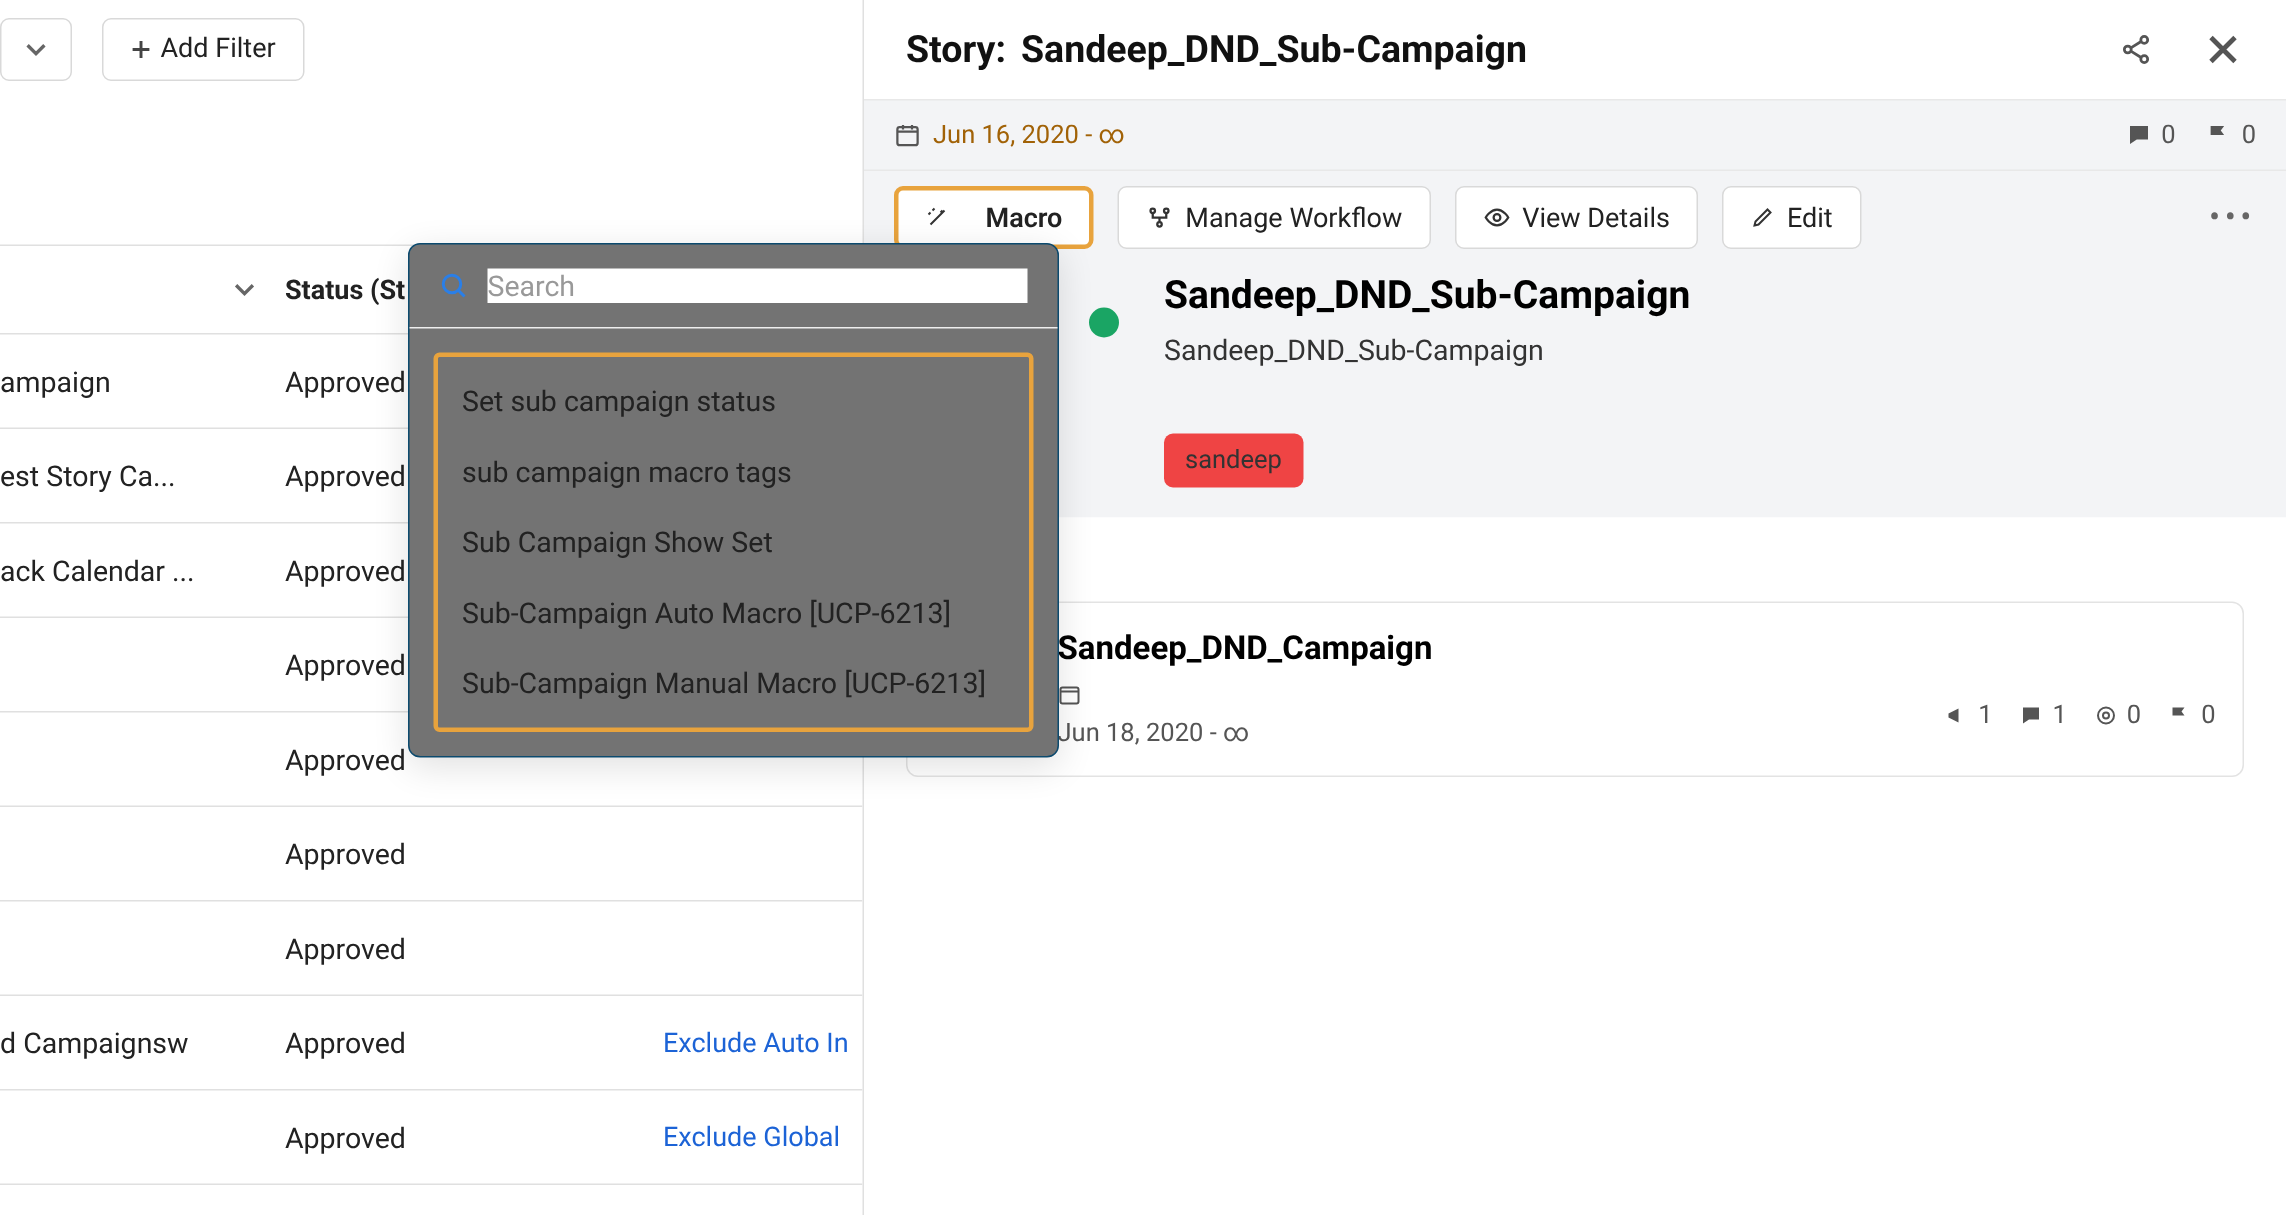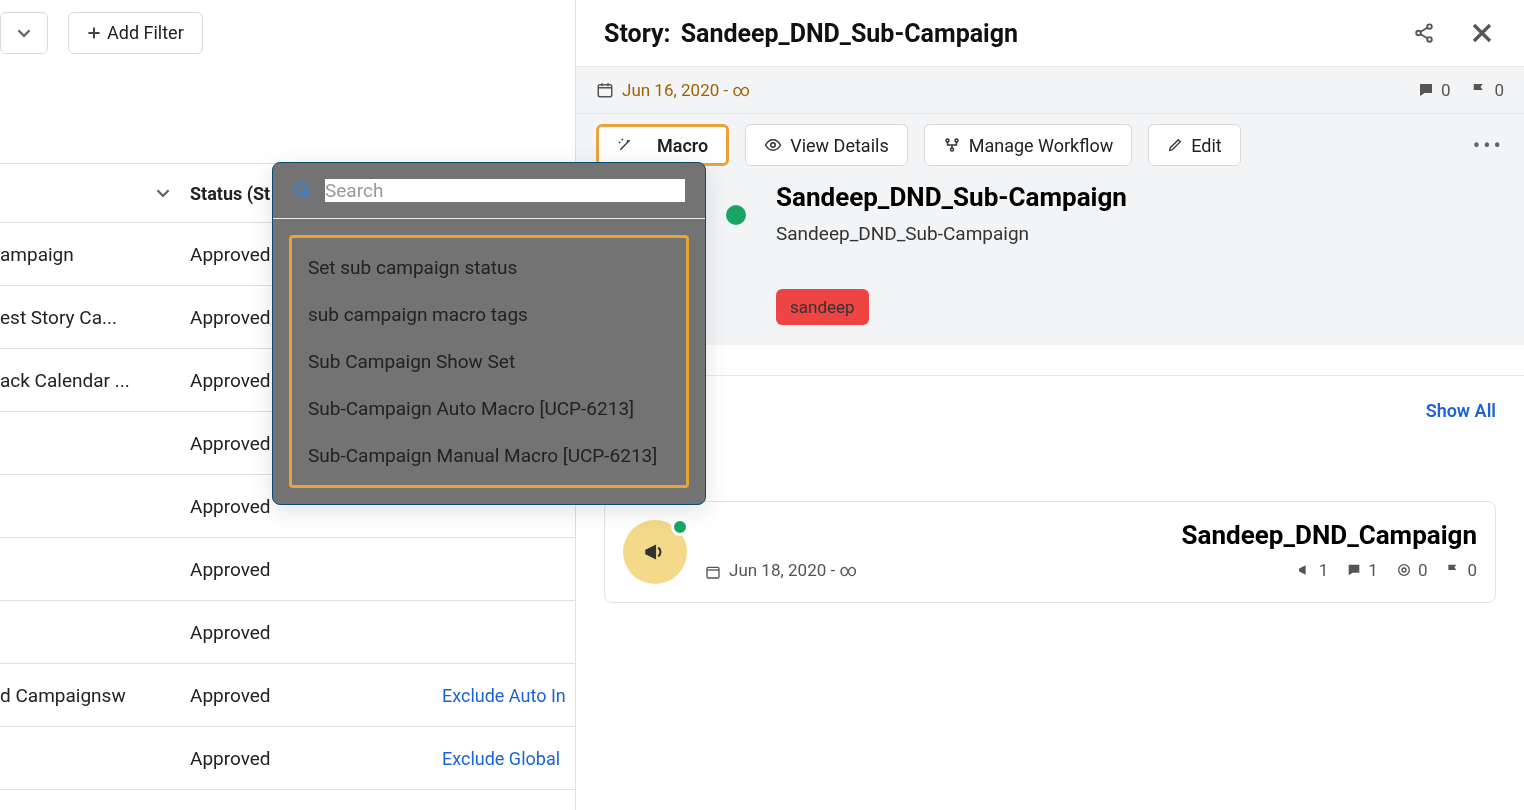--- a/index.html
+++ b/index.html
@@ -49,23 +49,23 @@
     .section-row { background:#fff; border-top:1px solid #e8e8e8; margin-top:30px; display:flex; align-items:center; justify-content:space-between; padding:22px 28px; }
     .section-label { font-size:22px; font-weight:700; color:#111; }
     .show-all { font-size:18px; color:#1c63d6; font-weight:600; cursor:pointer; }
 
     .campaign-block { padding:16px 28px; background:#fff; }
     .campaign-head { font-size:20px; font-weight:700; margin-bottom:16px; }
     .camp-card { border:1px solid #e3e3e3; border-radius:8px; padding:18px; display:flex; align-items:flex-start; gap:18px; }
     .camp-icon { width:64px; height:64px; border-radius:50%; background:#f5d98a; display:flex; align-items:center; justify-content:center; position:relative; }
     .camp-icon .dot { position:absolute; top:-2px; right:-2px; width:18px; height:18px; border-radius:50%; background:#1aa564; border:3px solid #fff; }
     .camp-meta { flex:1; }
-    .camp-title { font-size:26px; font-weight:700;text-align:right; }
+    .camp-title { font-size:22px; font-weight:700; }
     .camp-row { display:flex; align-items:center; justify-content:space-between; margin-top:10px; }
-    .camp-date { display:flex; align-items:flex-end; gap:8px; font-size:17px; color:#555; }
+    .camp-date { display:flex; align-items:flex-start; gap:8px; font-size:17px; color:#555;flex-direction:column; }
     .camp-stats { display:flex; align-items:center; gap:18px; font-size:17px; color:#555; }
 
     
     .popover { position:absolute; left:272px; top:162px; width:434px; background:#737373; border:1px solid #0c4a6e; border-radius:8px; box-shadow:0 6px 24px rgba(0,0,0,.12); z-index:20; }
     .pop-search { display:flex; align-items:center; gap:12px; padding:16px 20px; border-bottom:1px solid #eee; }
     .pop-search input { border:none; outline:none; font-size:19px; flex:1; color:#333; }
     .pop-search input::placeholder { color:#999; }
     .pop-list { margin:16px; border:3px solid #e8a33d; border-radius:4px; padding:6px 0; }
     .pop-item { padding:12px 16px; font-size:19px; color:#222; cursor:pointer; }
 
@@ -201,53 +201,49 @@
 
   <div class="rp-actions">
     <button class="btn macro">
       <svg width="16" height="16" viewBox="0 0 24 24" fill="none" stroke="#333" stroke-width="2">
           <path d="M5 19L19 5M3 9l2-2M9 3l-2 2M15 7l2-2"></path>
         </svg>
       <span>Macro</span>
     </button>
     <button class="btn">
       <svg width="18" height="18" viewBox="0 0 24 24" fill="none" stroke="#333" stroke-width="2">
-          <path d="M2 12s4-7 10-7 10 7 10 7-4 7-10 7S2 12 2 12z"></path>
-          <circle cx="12" cy="12" r="3"></circle>
-        </svg>
-      <span>View Details</span>
-    </button>
-    <button class="btn">
-      <svg width="18" height="18" viewBox="0 0 24 24" fill="none" stroke="#333" stroke-width="2">
           <circle cx="6" cy="6" r="2"></circle>
           <circle cx="18" cy="6" r="2"></circle>
           <circle cx="12" cy="18" r="2"></circle>
           <path d="M6 8v4h12V8M12 12v4"></path>
         </svg>
       <span>Manage Workflow</span>
     </button>
     <button class="btn">
+      <svg width="18" height="18" viewBox="0 0 24 24" fill="none" stroke="#333" stroke-width="2">
+          <path d="M2 12s4-7 10-7 10 7 10 7-4 7-10 7S2 12 2 12z"></path>
+          <circle cx="12" cy="12" r="3"></circle>
+        </svg>
+      <span>View Details</span>
+    </button>
+    <button class="btn">
       <svg width="16" height="16" viewBox="0 0 24 24" fill="none" stroke="#333" stroke-width="2">
           <path d="M4 20l4-1L20 7l-3-3L5 16l-1 4z"></path>
         </svg>
       <span>Edit</span>
     </button>
     <span class="dots">•••</span>
   </div>
 
   <div class="rp-body">
     <div class="rp-name">Sandeep_DND_Sub-Campaign</div>
     <div class="rp-name-sub">Sandeep_DND_Sub-Campaign</div>
     <span class="tag">sandeep</span>
   </div>
 
-  <div class="section-row">
-    <span class="section-label">w</span>
-    <span class="show-all">Show All</span>
-  </div>
 
   <div class="campaign-block">
     <div class="campaign-head">Campaign</div>
     <div class="camp-card">
       <div class="camp-icon">
         <svg width="26" height="26" viewBox="0 0 24 24" fill="#333">
             <path d="M3 10v4l2 1 8 4V5l-8 4-2 1z"></path>
             <path d="M15 8a5 5 0 010 8" fill="none" stroke="#333" stroke-width="2"></path>
           </svg>
         <span class="dot"></span>

